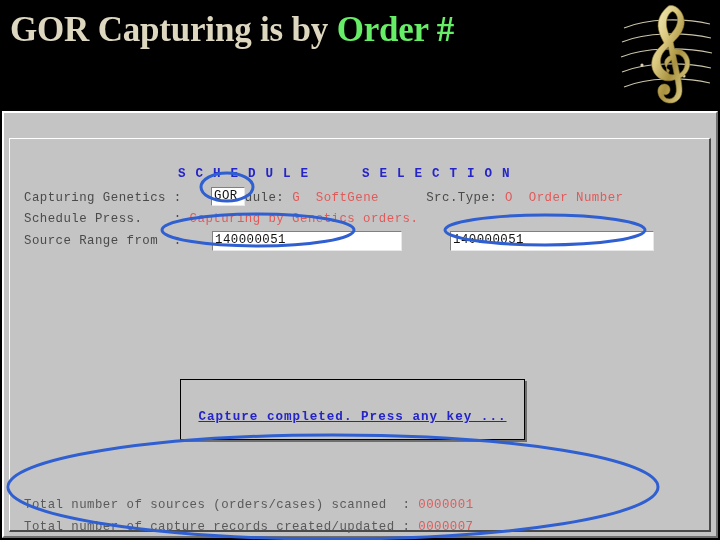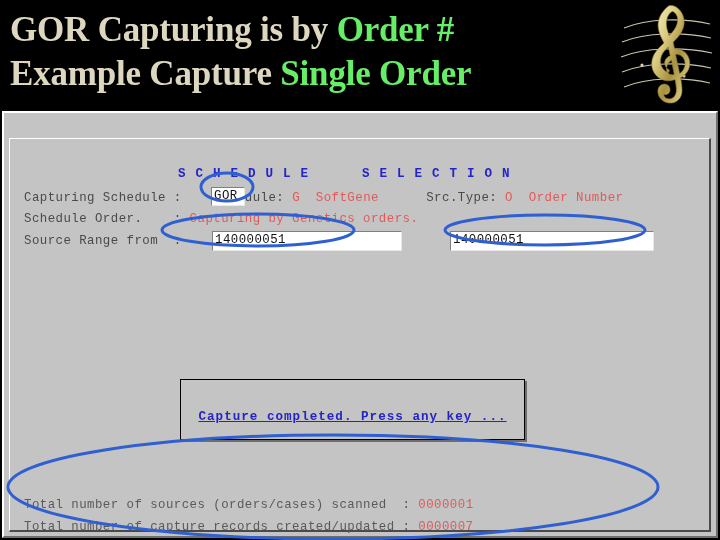--- a/index.html
+++ b/index.html
@@ -182,21 +182,20 @@
 </style>
 </head>
 <body>
 
 <div id="slide">
 
   <div id="title-banner">
 
     <div class="title-line" id="title-line-1"><span>GOR Capturing is by </span><span class="accent">Order #</span></div>
 
-    <div class="title-line" id="title-line-2"><span>Example Capture </span><span class="accent">Single Order</span></div>
 
     <svg id="clef-art" viewBox="0 0 104 106">
       <defs>
         <linearGradient id="gold" x1="0" y1="0" x2="1" y2="1">
           <stop offset="0%" stop-color="#fdf7cf"></stop>
           <stop offset="35%" stop-color="#d9c87e"></stop>
           <stop offset="60%" stop-color="#a8913f"></stop>
           <stop offset="100%" stop-color="#efe3a6"></stop>
         </linearGradient>
       </defs>
@@ -237,23 +236,23 @@
     </svg>
   </div>
 
   <div id="terminal-window">
 
 
     <div id="terminal-body">
 
       <div class="tline" id="section-heading">S C H E D U L E      S E L E C T I O N</div>
 
-      <div class="tline" id="row-capturing-schedule"><span>Capturing Schedule :</span><span>      </span><span>Module:</span><span> </span><span class="red">G</span><span>  </span><span class="red">SoftGene</span><span>      </span><span>Src.Type:</span><span> </span><span class="red">O</span><span>  </span><span class="red">Order Number</span></div>
-
-      <div class="tline" id="row-schedule-descr"><span>Schedule Order.    :</span><span> </span><span class="red">Capturing by Genetics orders.</span></div>
+      <div class="tline" id="row-capturing-schedule"><span>Capturing Genetics :</span><span>      </span><span>Module:</span><span> </span><span class="red">G</span><span>  </span><span class="red">SoftGene</span><span>      </span><span>Src.Type:</span><span> </span><span class="red">O</span><span>  </span><span class="red">Order Number</span></div>
+
+      <div class="tline" id="row-schedule-descr"><span>Schedule Press.    :</span><span> </span><span class="red">Capturing by Genetics orders.</span></div>
 
       <div class="tline" id="row-source-range"><span>Source Range from  :</span><span>                        </span><span>to:</span></div>
 
       <div class="field" id="field-schedule-code">GOR</div>
       <div class="field" id="field-range-from">140000051</div>
       <div class="field" id="field-range-to">140000051</div>
 
       <div id="message-box">
         <div id="message-text">Capture completed. Press any key ...</div>
       </div>

